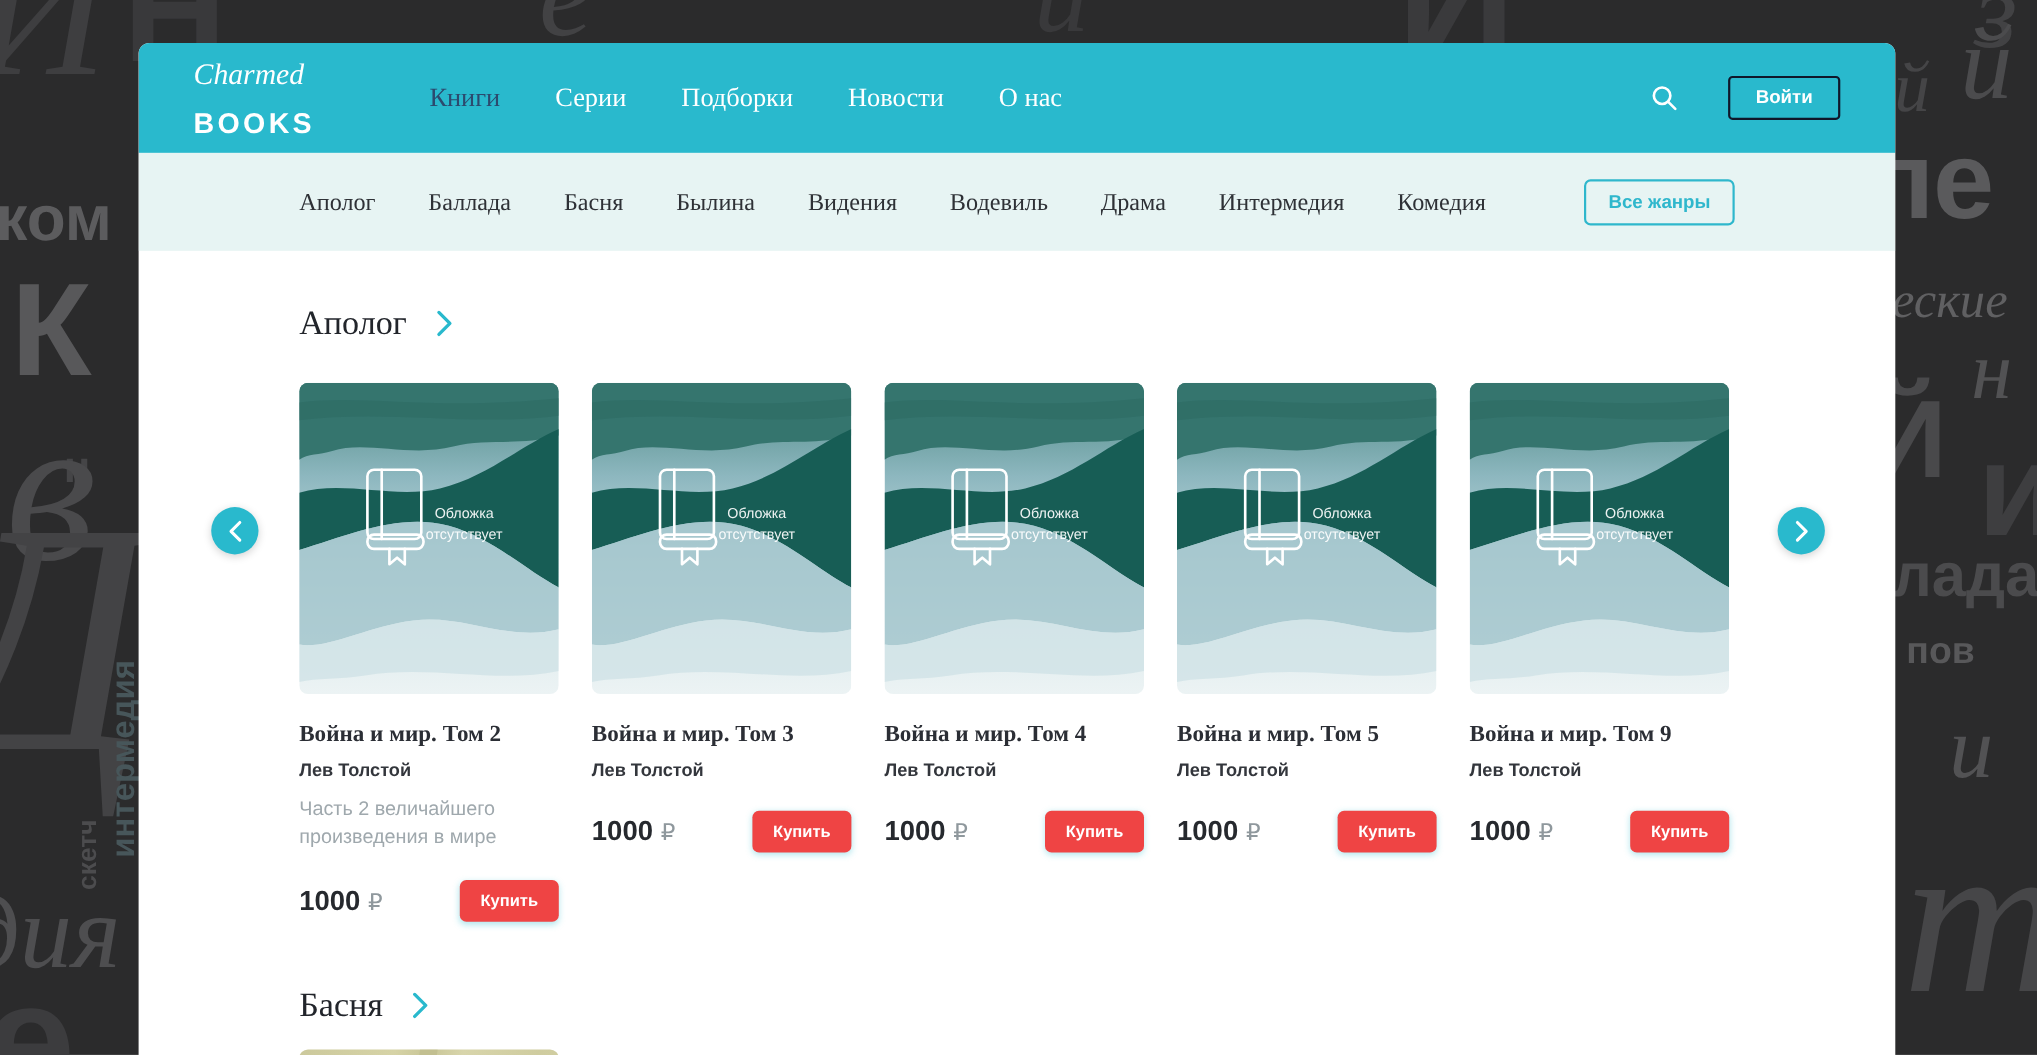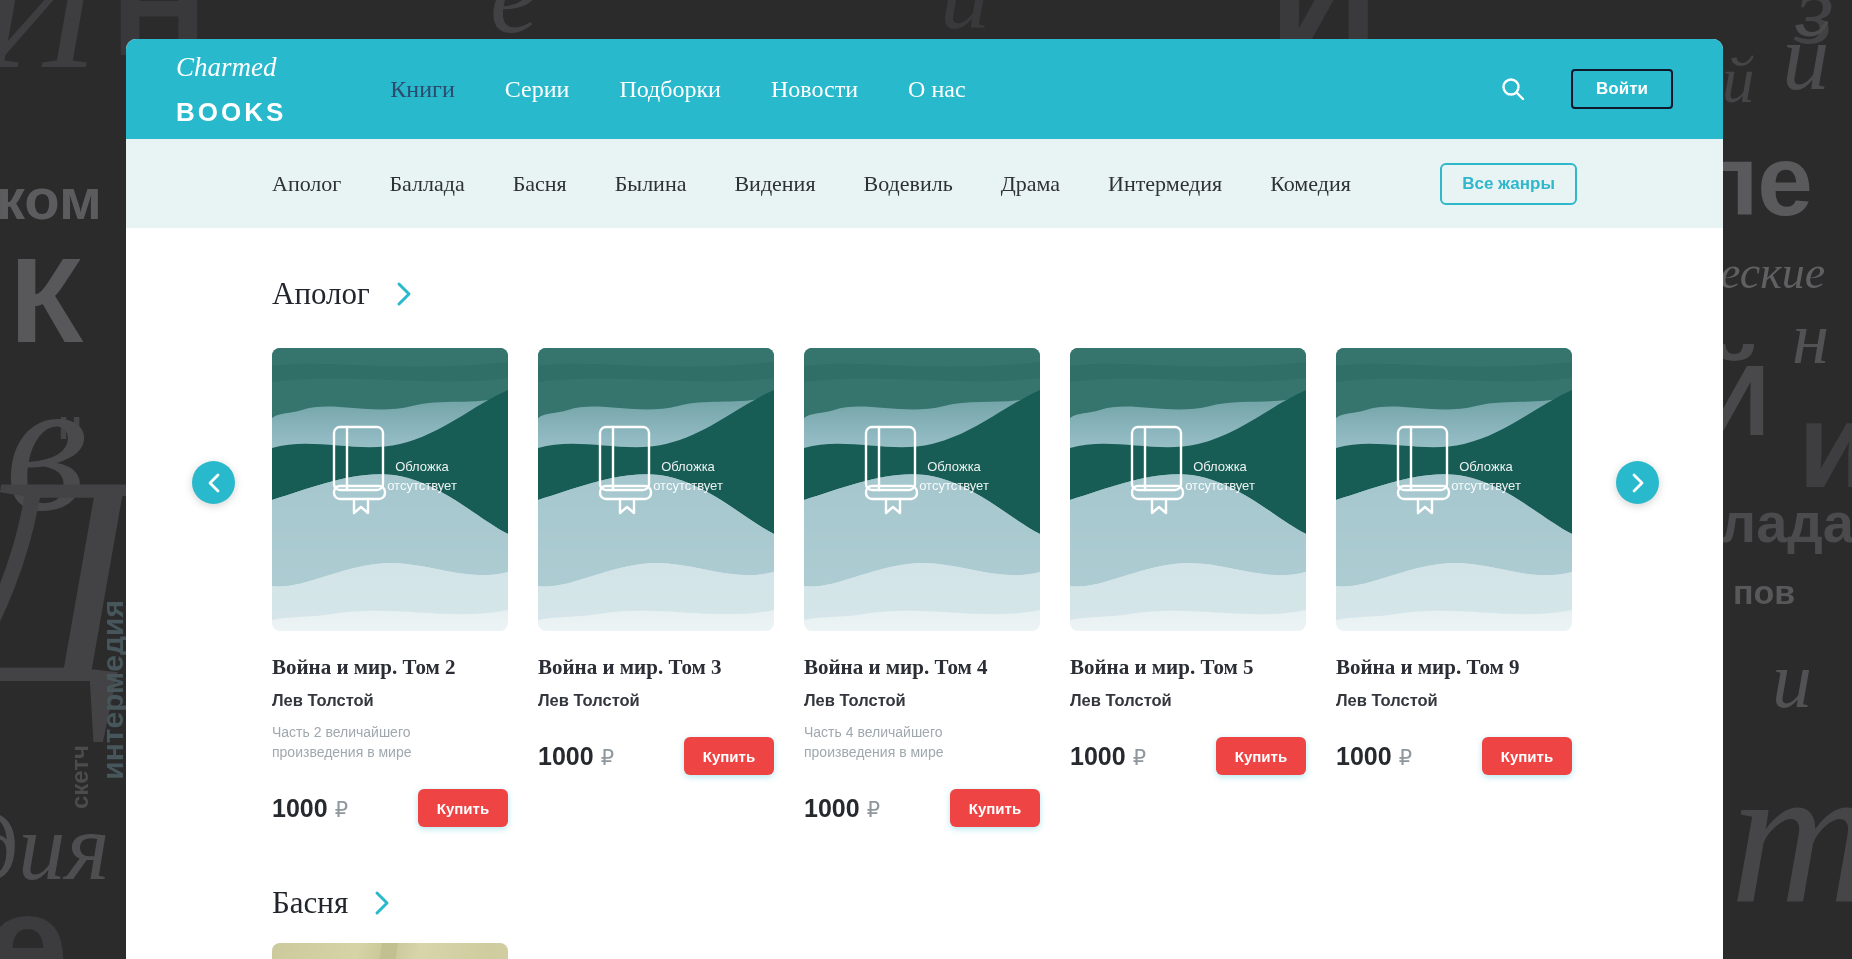--- a/index.html
+++ b/index.html
@@ -58,21 +58,21 @@
   .cover-overlay .placeholder-text { margin-top:14px; color:rgba(255,255,255,0.92); font-size:13px;
                    text-align:center; line-height:1.45; }
   .cover.beige { height:283px; border-radius:8px 8px 0 0;
                  background:linear-gradient(105deg,#ccc99c 0%,#d6d3a6 28%,#c8c596 38%,#d8d5ab 48%,#cfcc9f 70%,#d5d2a6 100%); }
   .cover.beige .stripe { position:absolute; left:38%; top:0; width:16px; height:100%;
                  background:#c2bf90; transform:skewX(-8deg); }
 
   .book-title { margin-top:24px; font-family:"Liberation Serif", serif; font-weight:bold;
                 font-size:21px; color:#2b2e35; cursor:pointer; }
   .book-author { margin-top:11px; font-weight:bold; font-size:16.5px; color:#33363c; }
-  .book-desc { margin-top:13px; font-size:14px; line-height:1.4; color:#9fa8ad; max-width:212px; }
+  .book-desc { margin-top:13px; font-size:18px; line-height:1.4; color:#9fa8ad; max-width:212px; }
   .price-row { margin-top:27px; display:flex; align-items:center; justify-content:space-between; }
   .price { display:flex; align-items:baseline; gap:7px; }
   .price-value { font-weight:bold; font-size:25px; color:#26292e; }
   .price-currency { font-size:21px; color:#8f989d; font-family:"DejaVu Sans", sans-serif; }
   .buy-btn { width:90px; height:38px; background:#ef4444; border:none; border-radius:6px;
              color:#ffffff; font-weight:bold; font-size:15px; font-family:"Liberation Sans", sans-serif;
              cursor:pointer; box-shadow:0 2px 6px rgba(41,185,205,0.35); }
 
   
   .carousel-arrow { position:absolute; width:43px; height:43px; border-radius:50%; background:#29b9cd;
@@ -96,21 +96,21 @@
   <span class="deco sans-bold" style="left:10px;top:240px;font-size:120px;color:#58585a;">К</span>
   <span class="deco sans-bold" style="left:58px;top:405px;font-size:40px;color:#454547;">н</span>
   <span class="deco serif-italic" style="left:5px;top:350px;font-size:190px;color:#4a4a4c;">в</span>
   <span class="deco serif-italic" style="left:-55px;top:430px;font-size:300px;color:#434345;">Д</span>
   <span class="deco sans-bold vertical" style="left:98px;top:600px;font-size:30px;color:#47565a;">интермедия</span>
   <span class="deco sans-bold vertical" style="left:68px;top:745px;font-size:24px;color:#4c4c4e;">скетч</span>
   <span class="deco serif-italic" style="left:-30px;top:800px;font-size:95px;color:#4e4e50;">дия</span>
   <span class="deco sans-bold" style="left:-15px;top:870px;font-size:150px;color:#3c3c3e;">е</span>
   <span class="deco serif-italic" style="left:1782px;top:10px;font-size:95px;color:#4b4b4d;">й</span>
   <span class="deco serif-italic" style="left:1722px;top:48px;font-size:65px;color:#454547;">й</span>
-  <span class="deco sans-bold" style="left:1695px;top:130px;font-size:100px;color:#5a5a5c;">ле</span>
+  <span class="deco sans-bold" style="left:1695px;top:114px;font-size:100px;color:#5a5a5c;">ле</span>
   <span class="deco serif-italic" style="left:1698px;top:250px;font-size:46px;color:#606062;">ческие</span>
   <span class="deco serif-italic" style="left:1792px;top:300px;font-size:75px;color:#525254;">н</span>
   <span class="deco sans-bold" style="left:1698px;top:350px;font-size:100px;color:#49494b;">Й</span>
   <span class="deco sans-bold" style="left:1798px;top:385px;font-size:120px;color:#3e3e40;">и</span>
   <span class="deco sans-bold" style="left:1685px;top:495px;font-size:56px;color:#4b4b4d;">ллада</span>
   <span class="deco sans-bold" style="left:1733px;top:575px;font-size:34px;color:#58585a;">пов</span>
   <span class="deco serif-italic" style="left:1772px;top:640px;font-size:80px;color:#525254;">и</span>
   <span class="deco serif-italic" style="left:1730px;top:735px;font-size:200px;color:#464648;">ти</span>
 
   <div class="main-card">
@@ -261,21 +261,20 @@
                   <path d="M31 75 V89 L38 83 L45 89 V75"></path>
                 </svg>
                 <div class="placeholder-text">
                   <div>Обложка</div>
                   <div>отсутствует</div>
                 </div>
               </div>
             </div>
             <div class="book-title">Война и мир. Том 4</div>
             <div class="book-author">Лев Толстой</div>
-            <div class="book-desc">Часть 4 величайшего произведения в мире</div>
             <div class="price-row">
               <span class="price">
                 <span class="price-value">1000</span>
                 <span class="price-currency">₽</span>
               </span>
               <button class="buy-btn">Купить</button>
             </div>
           </div>
 
           <div class="book-card">

